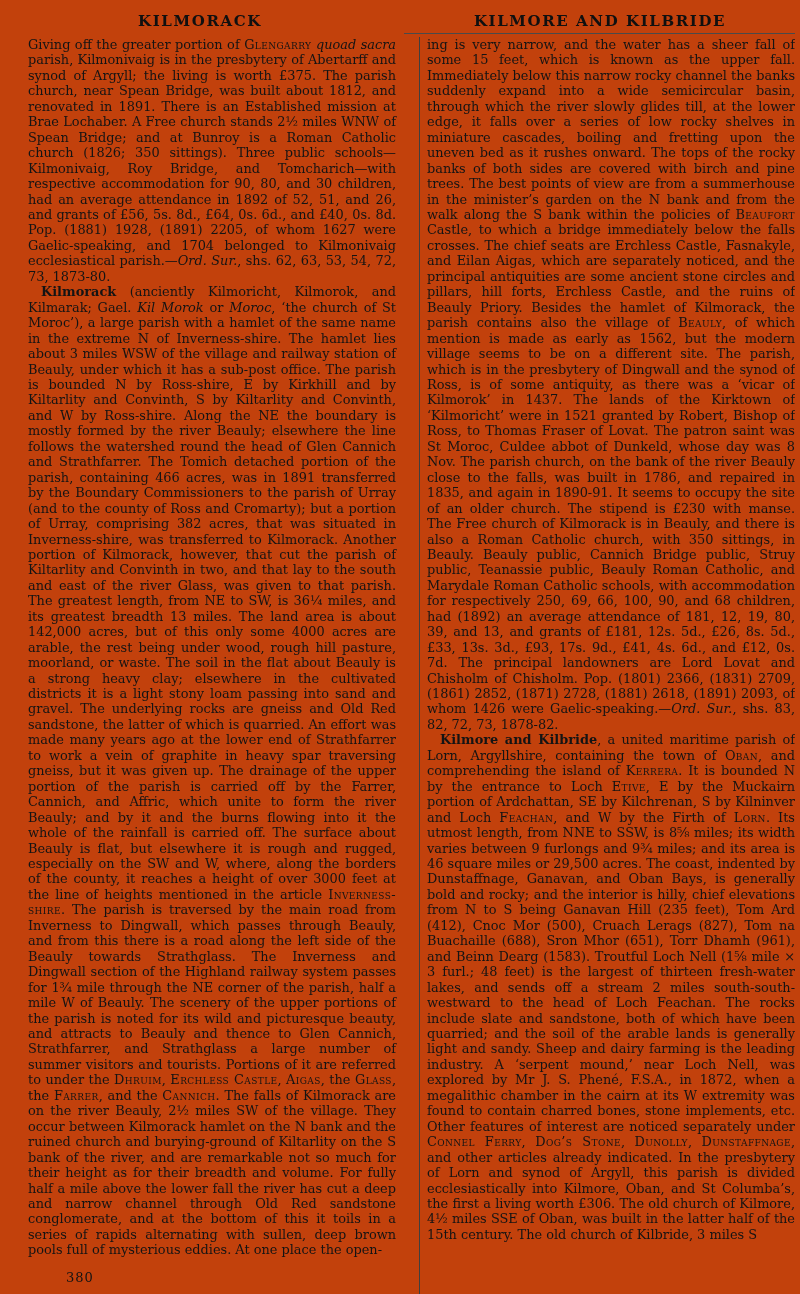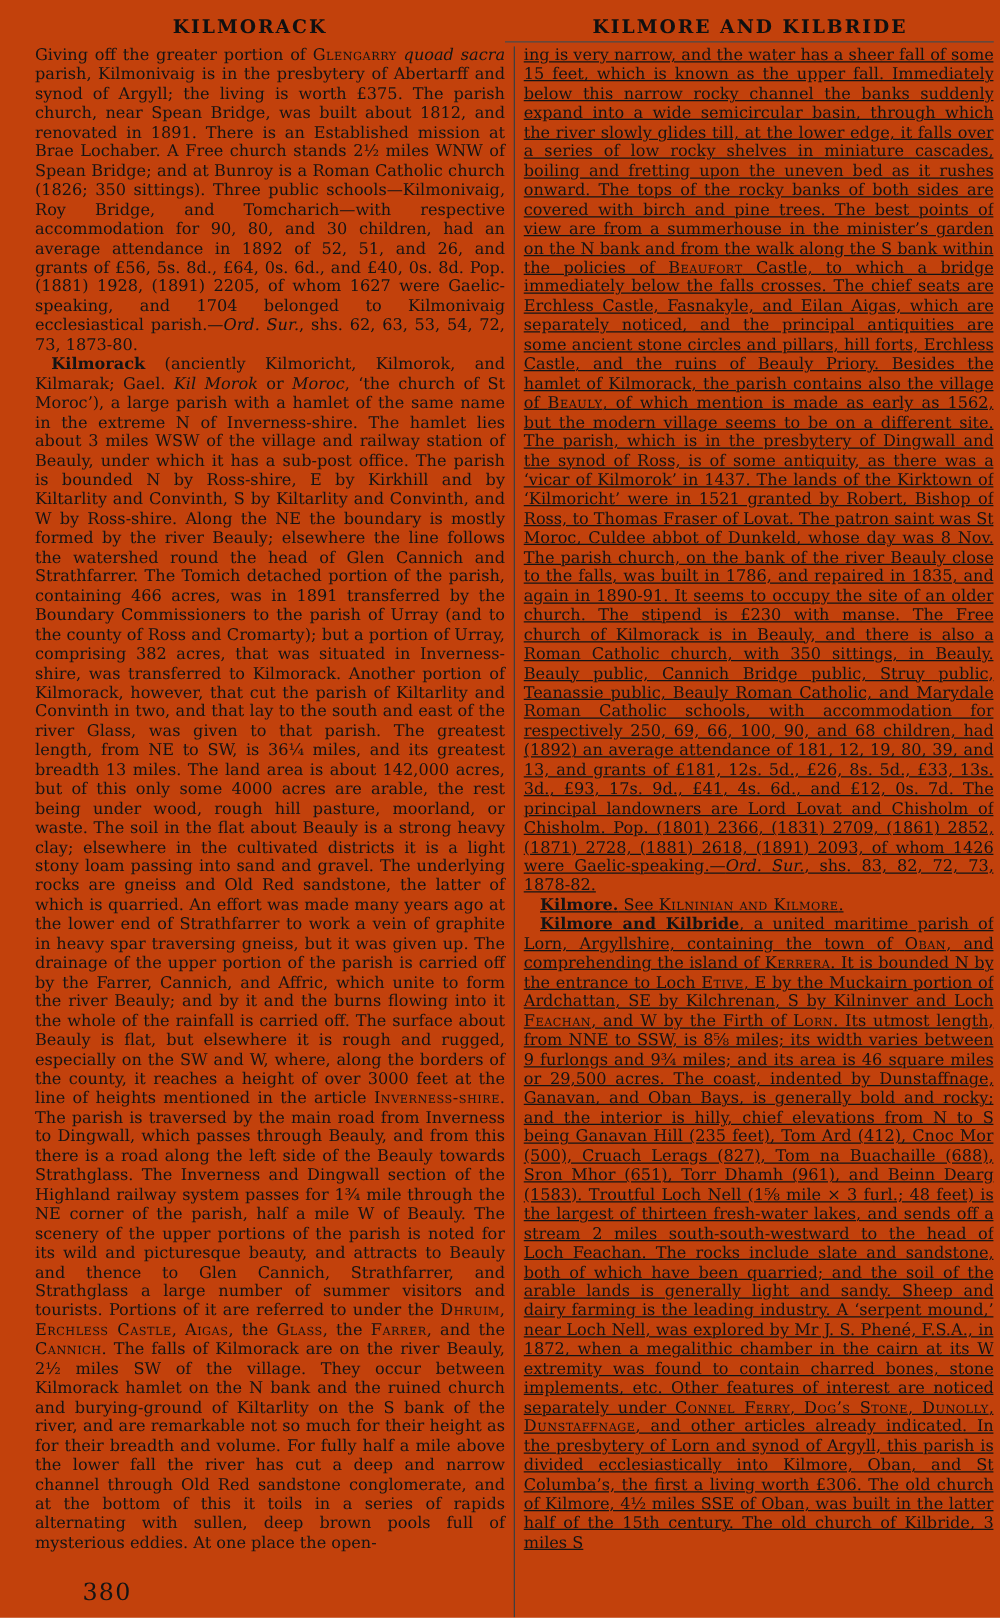--- a/index.html
+++ b/index.html
@@ -42,32 +42,31 @@
     width: 388px;
     font-size: 12.9px;
     line-height: 15.45px;
     text-align: justify;
     overflow: hidden;
   }
   .col-left { padding-right: 5px; margin-left: 19px; }
   .col-right {
     border-left: 1px solid #3f3f3f;
     padding-left: 7px;
-    margin-left: 2px;
-    text-decoration: underline;
+    margin-left: 18px;
   }
   .para { margin: 0; }
   .para.indent { text-indent: 13px; }
   .sc { font-variant: small-caps; letter-spacing: 0.4px; }
   .i  { font-style: italic; }
   .b  { font-weight: bold; }
   .page-number {
     position: absolute;
     bottom: 9px; left: 66px;
-    font-size: 19px;
+    font-size: 13px;
     letter-spacing: 1px;
     color: #141414;
   }
 </style>
 </head>
 <body>
 
 <div class="page">
 
   <div class="running-heads">
@@ -77,20 +76,19 @@
 
   <div class="head-rule-right"></div>
 
   <div class="columns">
     <div class="col col-left">
         <p class="para"><span>Giving off the greater portion of </span><span class="sc">Glengarry</span><span> </span><span class="i">quoad sacra</span><span> parish, Kilmonivaig is in the presbytery of Abertarff and synod of Argyll; the living is worth £375.  The parish church, near Spean Bridge, was built about 1812, and renovated in 1891.  There is an Established mission at Brae Lochaber.  A Free church stands 2½ miles WNW of Spean Bridge; and at Bunroy is a Roman Catholic church (1826; 350 sittings).  Three public schools—Kilmonivaig, Roy Bridge, and Tomcharich—with respective accommodation for 90, 80, and 30 children, had an average attendance in 1892 of 52, 51, and 26, and grants of £56, 5s. 8d., £64, 0s. 6d., and £40, 0s. 8d.  Pop. (1881) 1928, (1891) 2205, of whom 1627 were Gaelic-speaking, and 1704 belonged to Kilmonivaig ecclesiastical parish.—</span><span class="i">Ord. Sur.</span><span>, shs. 62, 63, 53, 54, 72, 73, 1873-80.</span></p>
         <p class="para indent"><span class="b">Kilmorack</span><span> (anciently Kilmoricht, Kilmorok, and Kilmarak; Gael. </span><span class="i">Kil Morok</span><span> or </span><span class="i">Moroc</span><span>, ‘the church of St Moroc’), a large parish with a hamlet of the same name in the extreme N of Inverness-shire.  The hamlet lies about 3 miles WSW of the village and railway station of Beauly, under which it has a sub-post office.  The parish is bounded N by Ross-shire, E by Kirkhill and by Kiltarlity and Convinth, S by Kiltarlity and Convinth, and W by Ross-shire.  Along the NE the boundary is mostly formed by the river Beauly; elsewhere the line follows the watershed round the head of Glen Cannich and Strathfarrer.  The Tomich detached portion of the parish, containing 466 acres, was in 1891 transferred by the Boundary Commissioners to the parish of Urray (and to the county of Ross and Cromarty); but a portion of Urray, comprising 382 acres, that was situated in Inverness-shire, was transferred to Kilmorack.  Another portion of Kilmorack, however, that cut the parish of Kiltarlity and Convinth in two, and that lay to the south and east of the river Glass, was given to that parish.  The greatest length, from NE to SW, is 36¼ miles, and its greatest breadth 13 miles.  The land area is about 142,000 acres, but of this only some 4000 acres are arable, the rest being under wood, rough hill pasture, moorland, or waste.  The soil in the flat about Beauly is a strong heavy clay; elsewhere in the cultivated districts it is a light stony loam passing into sand and gravel.  The underlying rocks are gneiss and Old Red sandstone, the latter of which is quarried.  An effort was made many years ago at the lower end of Strathfarrer to work a vein of graphite in heavy spar traversing gneiss, but it was given up.  The drainage of the upper portion of the parish is carried off by the Farrer, Cannich, and Affric, which unite to form the river Beauly; and by it and the burns flowing into it the whole of the rainfall is carried off.  The surface about Beauly is flat, but elsewhere it is rough and rugged, especially on the SW and W, where, along the borders of the county, it reaches a height of over 3000 feet at the line of heights mentioned in the article </span><span class="sc">Inverness-shire</span><span>.  The parish is traversed by the main road from Inverness to Dingwall, which passes through Beauly, and from this there is a road along the left side of the Beauly towards Strathglass.  The Inverness and Dingwall section of the Highland railway system passes for 1¾ mile through the NE corner of the parish, half a mile W of Beauly.  The scenery of the upper portions of the parish is noted for its wild and picturesque beauty, and attracts to Beauly and thence to Glen Cannich, Strathfarrer, and Strathglass a large number of summer visitors and tourists.  Portions of it are referred to under the </span><span class="sc">Dhruim</span><span>, </span><span class="sc">Erchless Castle</span><span>, </span><span class="sc">Aigas</span><span>, the </span><span class="sc">Glass</span><span>, the </span><span class="sc">Farrer</span><span>, and the </span><span class="sc">Cannich</span><span>.  The falls of Kilmorack are on the river Beauly, 2½ miles SW of the village.  They occur between Kilmorack hamlet on the N bank and the ruined church and burying-ground of Kiltarlity on the S bank of the river, and are remarkable not so much for their height as for their breadth and volume.  For fully half a mile above the lower fall the river has cut a deep and narrow channel through Old Red sandstone conglomerate, and at the bottom of this it toils in a series of rapids alternating with sullen, deep brown pools full of mysterious eddies.  At one place the open-</span></p>
       </div>
     <div class="col col-right">
         <p class="para"><span>ing is very narrow, and the water has a sheer fall of some 15 feet, which is known as the upper fall.  Immediately below this narrow rocky channel the banks suddenly expand into a wide semicircular basin, through which the river slowly glides till, at the lower edge, it falls over a series of low rocky shelves in miniature cascades, boiling and fretting upon the uneven bed as it rushes onward.  The tops of the rocky banks of both sides are covered with birch and pine trees.  The best points of view are from a summerhouse in the minister’s garden on the N bank and from the walk along the S bank within the policies of </span><span class="sc">Beaufort</span><span> Castle, to which a bridge immediately below the falls crosses.  The chief seats are Erchless Castle, Fasnakyle, and Eilan Aigas, which are separately noticed, and the principal antiquities are some ancient stone circles and pillars, hill forts, Erchless Castle, and the ruins of Beauly Priory.  Besides the hamlet of Kilmorack, the parish contains also the village of </span><span class="sc">Beauly</span><span>, of which mention is made as early as 1562, but the modern village seems to be on a different site.  The parish, which is in the presbytery of Dingwall and the synod of Ross, is of some antiquity, as there was a ‘vicar of Kilmorok’ in 1437.  The lands of the Kirktown of ‘Kilmoricht’ were in 1521 granted by Robert, Bishop of Ross, to Thomas Fraser of Lovat.  The patron saint was St Moroc, Culdee abbot of Dunkeld, whose day was 8 Nov.  The parish church, on the bank of the river Beauly close to the falls, was built in 1786, and repaired in 1835, and again in 1890-91.  It seems to occupy the site of an older church.  The stipend is £230 with manse.  The Free church of Kilmorack is in Beauly, and there is also a Roman Catholic church, with 350 sittings, in Beauly.  Beauly public, Cannich Bridge public, Struy public, Teanassie public, Beauly Roman Catholic, and Marydale Roman Catholic schools, with accommodation for respectively 250, 69, 66, 100, 90, and 68 children, had (1892) an average attendance of 181, 12, 19, 80, 39, and 13, and grants of £181, 12s. 5d., £26, 8s. 5d., £33, 13s. 3d., £93, 17s. 9d., £41, 4s. 6d., and £12, 0s. 7d.  The principal landowners are Lord Lovat and Chisholm of Chisholm.  Pop. (1801) 2366, (1831) 2709, (1861) 2852, (1871) 2728, (1881) 2618, (1891) 2093, of whom 1426 were Gaelic-speaking.—</span><span class="i">Ord. Sur.</span><span>, shs. 83, 82, 72, 73, 1878-82.</span></p>
-        <p class="para indent"><span class="b">Kilmore.</span><span>  See </span><span class="sc">Kilninian and Kilmore</span><span>.</span></p>
         <p class="para indent"><span class="b">Kilmore and Kilbride</span><span>, a united maritime parish of Lorn, Argyllshire, containing the town of </span><span class="sc">Oban</span><span>, and comprehending the island of </span><span class="sc">Kerrera</span><span>.  It is bounded N by the entrance to Loch </span><span class="sc">Etive</span><span>, E by the Muckairn portion of Ardchattan, SE by Kilchrenan, S by Kilninver and Loch </span><span class="sc">Feachan</span><span>, and W by the Firth of </span><span class="sc">Lorn</span><span>.  Its utmost length, from NNE to SSW, is 8⅝ miles; its width varies between 9 furlongs and 9¾ miles; and its area is 46 square miles or 29,500 acres.  The coast, indented by Dunstaffnage, Ganavan, and Oban Bays, is generally bold and rocky; and the interior is hilly, chief elevations from N to S being Ganavan Hill (235 feet), Tom Ard (412), Cnoc Mor (500), Cruach Lerags (827), Tom na Buachaille (688), Sron Mhor (651), Torr Dhamh (961), and Beinn Dearg (1583).  Troutful Loch Nell (1⅝ mile × 3 furl.; 48 feet) is the largest of thirteen fresh-water lakes, and sends off a stream 2 miles south-south-westward to the head of Loch Feachan.  The rocks include slate and sandstone, both of which have been quarried; and the soil of the arable lands is generally light and sandy.  Sheep and dairy farming is the leading industry.  A ‘serpent mound,’ near Loch Nell, was explored by Mr J. S. Phené, F.S.A., in 1872, when a megalithic chamber in the cairn at its W extremity was found to contain charred bones, stone implements, etc.  Other features of interest are noticed separately under </span><span class="sc">Connel Ferry</span><span>, </span><span class="sc">Dog’s Stone</span><span>, </span><span class="sc">Dunolly</span><span>, </span><span class="sc">Dunstaffnage</span><span>, and other articles already indicated.  In the presbytery of Lorn and synod of Argyll, this parish is divided ecclesiastically into Kilmore, Oban, and St Columba’s, the first a living worth £306.  The old church of Kilmore, 4½ miles SSE of Oban, was built in the latter half of the 15th century.  The old church of Kilbride, 3 miles S</span></p>
       </div>
   </div>
 
   <div class="page-number">380</div>
 
 </div>
 
 </body></html>

